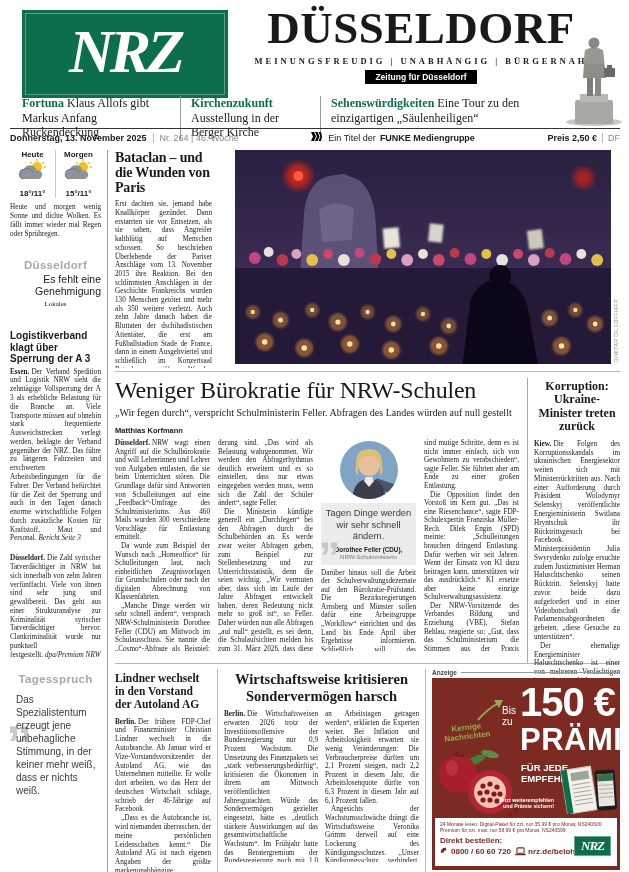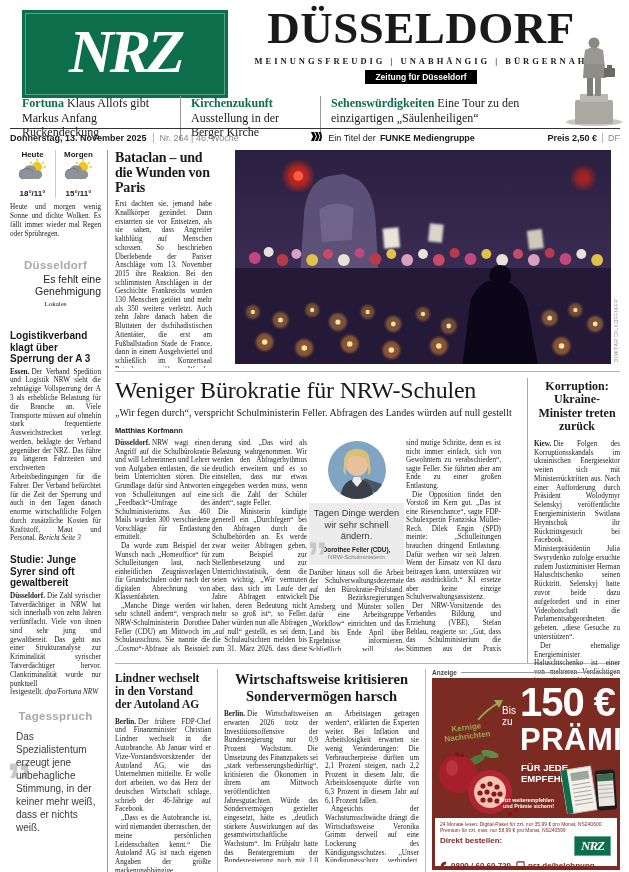--- a/index.html
+++ b/index.html
@@ -67,21 +67,21 @@
   .photo-wrap{flex:1;position:relative;min-width:0}
   .photo-wrap svg{display:block;width:calc(100% - 9px);height:214px}
   .photo-credit{position:absolute;right:1px;bottom:4px;writing-mode:vertical-rl;transform:rotate(180deg);
             font-family:"Liberation Sans",sans-serif;font-size:5px;color:#8a8a8a;letter-spacing:.5px}
   
   .row2{display:flex;height:292px;border-bottom:1px solid #b5b5b5;padding-top:6px}
   .ma{flex:1;min-width:0;padding-right:7px}
   .ma-head{font-size:24px;font-weight:400;letter-spacing:-.2px;white-space:nowrap;line-height:1.05}
   .ma-sub{font-size:10px;margin-top:4px;white-space:nowrap}
   .ma-byline{font-family:"Liberation Sans",sans-serif;font-weight:700;font-size:7.5px;margin:8px 0 4px}
-  .ma-cols{display:flex;gap:2px;height:212px;overflow:hidden}
+  .ma-cols{display:flex;gap:8px;height:212px;overflow:hidden}
   .ma-col{width:95px;flex:none;font-size:7.2px;line-height:1.19;text-align:justify;overflow:hidden}
   .ma-col p+p{text-indent:6px}
   .portrait{width:58px;height:58px;border-radius:50%;overflow:hidden;margin:2px auto 4px}
   .pullq{position:relative;background:#ececec;padding:5px 4px 4px;margin-bottom:4px}
   .pq-mark{position:absolute;left:-2px;top:10px;font-size:42px;color:#c6c6c6;line-height:1;
            font-family:"Liberation Sans",sans-serif;font-weight:700}
   .pq-txt{position:relative;font-family:"Liberation Sans",sans-serif;font-size:9.3px;color:#3a3a3a;text-align:center;line-height:1.25}
   .pq-name{font-family:"Liberation Sans",sans-serif;font-weight:700;font-size:6.3px;text-align:center;margin-top:3px}
   .pq-role{font-family:"Liberation Sans",sans-serif;font-size:6px;color:#777;text-align:center}
   .korr{width:93px;flex:none;border-left:1px solid #aaa;padding-left:6px}
@@ -114,21 +114,21 @@
              font-weight:700;font-size:31px;letter-spacing:.5px;line-height:1}
   .ad-sub{position:absolute;left:89px;top:84px;color:#fff;font-family:"Liberation Sans",sans-serif;
              font-weight:700;font-size:9.5px}
   .ad-note{position:absolute;right:66px;bottom:8px;width:56px;color:#fff;text-align:right;
              font-family:"Liberation Sans",sans-serif;font-weight:700;font-size:5.3px;line-height:1.25}
   .pome{position:absolute;left:0;bottom:-4px}
   .npmock{position:absolute;right:2px;bottom:0}
   .ad-bottom{position:absolute;left:3px;right:3px;bottom:4px;top:140px;background:#fff;padding:3px 5px 20px}
   .fineprint{font-family:"Liberation Sans",sans-serif;font-size:5px;color:#7c2b22;line-height:1.25}
   .order-label{font-family:"Liberation Sans",sans-serif;font-weight:700;font-size:8px;color:#7c2b22;margin-top:2px}
-  .contact-row{display:flex;align-items:center;gap:4px;margin-top:16px}
+  .contact-row{display:flex;align-items:center;gap:4px;margin-top:2px}
   .contact{display:flex;align-items:center;gap:2px;font-family:"Liberation Sans",sans-serif;
            font-weight:700;font-size:8px;color:#7c2b22}
   .ad-logo{position:absolute;right:6px;bottom:10px;background:#0d6e4b;color:#fff;padding:2px 7px;
            font-family:"Liberation Serif",serif;font-weight:700;font-style:italic;font-size:13px;
            letter-spacing:-1px;box-shadow:inset 0 0 0 1px #ffffff66}
 </style>
 </head>
 <body>
 
 <div class="page">
@@ -239,23 +239,22 @@
       <div class="loc-ref">Lokales</div>
 
       <div class="brief" style="margin-top:22px">
         <h3>Logistikverband klagt über Sperrung der A 3</h3>
         <p class="body-txt">
           <span class="lead">Essen.</span><span>Der Verband Spedition und Logistik NRW sieht die zehntägige Vollsperrung der A 3 als erhebliche Belastung für die Branche an. Viele Transporte müssen auf ohnehin stark frequentierte Ausweichstrecken verlegt werden, beklagte der Verband gegenüber der NRZ. Das führe zu längeren Fahrzeiten und erschwerten Arbeitsbedingungen für die Fahrer. Der Verband befürchtet für die Zeit der Sperrung und auch in den Tagen danach enorme wirtschaftliche Folgen durch zusätzliche Kosten für Kraftstoff, Maut und Personal.</span><span class="iref">Bericht Seite 3</span>
         </p>
       </div>
 
       <div class="brief" style="margin-top:11px">
-        <h3>Studie: Junge Syrer sind oft gewaltbereit</h3>
         <p class="body-txt">
-          <span class="lead">Düsseldorf.</span><span>Die Zahl syrischer Tatverdächtiger in NRW hat sich innerhalb von zehn Jahren verfünffacht. Viele von ihnen sind sehr jung und gewaltbereit. Das geht aus einer Strukturanalyse zur Kriminalität syrischer Tatverdächtiger hervor. Clankriminalität wurde nur punktuell festgestellt.</span><span class="iref">dpa/Fortuna NRW</span>
+          <span class="lead">Düsseldorf.</span><span>Die Zahl syrischer Tatverdächtiger in NRW hat sich innerhalb von zehn Jahren verfünffacht. Viele von ihnen sind sehr jung und gewaltbereit. Das geht aus einer Strukturanalyse zur Kriminalität syrischer Tatverdächtiger hervor. Clankriminalität wurde nur punktuell festgestellt.</span><span class="iref">dpa/Premium NRW</span>
         </p>
       </div>
 
       <div class="rail-sec" style="margin-top:13px">Tagesspruch</div>
       <div class="quote-wrap">
         <span class="quote-mark">„</span>
         <div class="quote-txt">Das Spezialistentum erzeugt jene unbehagliche Stimmung, in der keiner mehr weiß, dass er nichts weiß.</div>
 
       </div>
 

